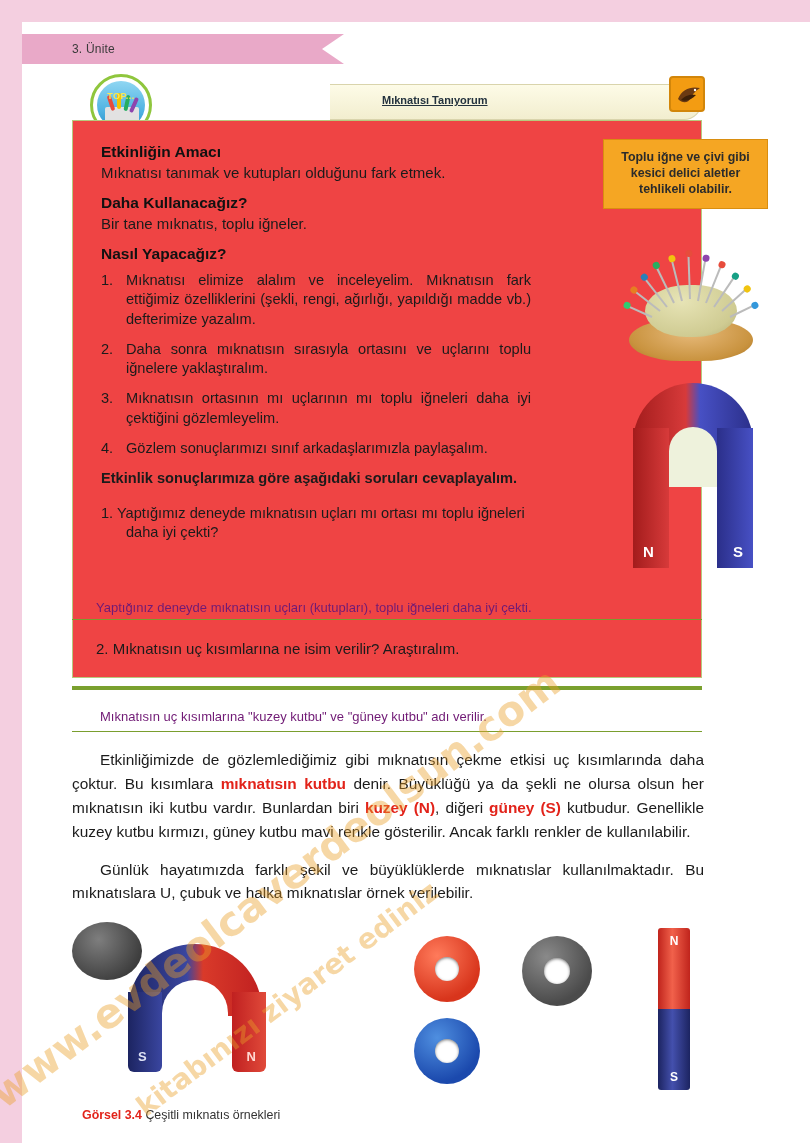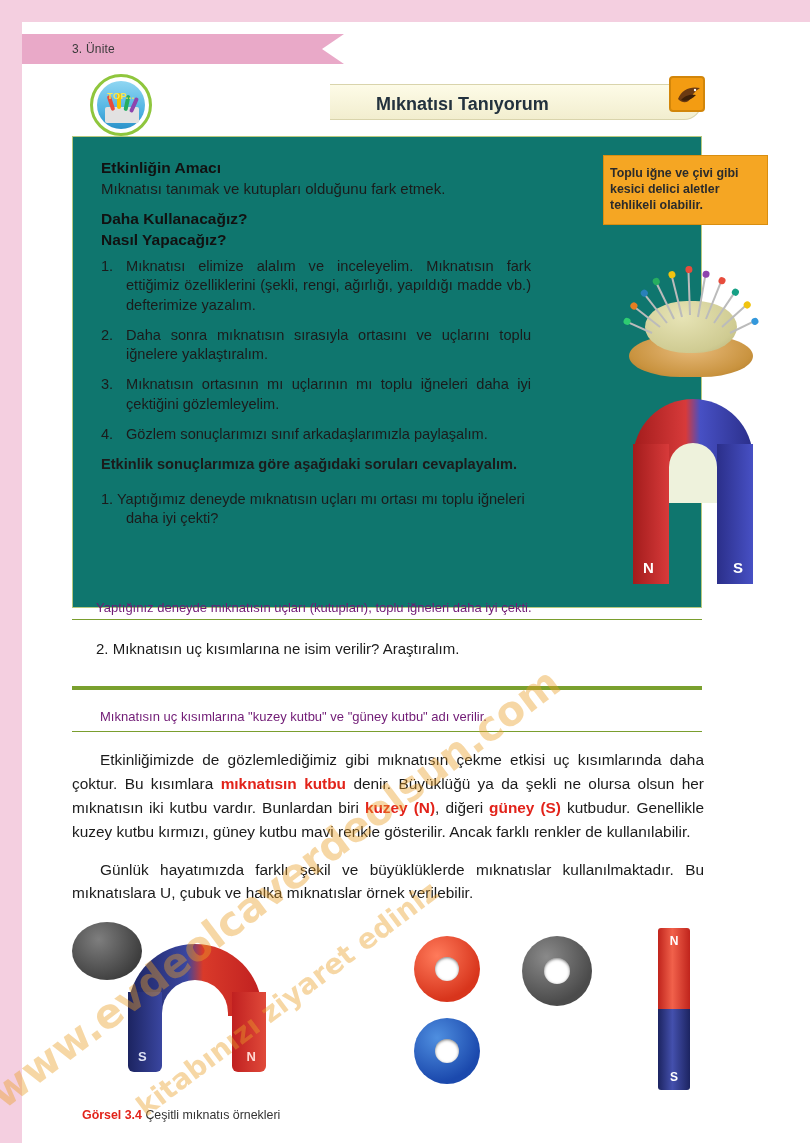--- a/index.html
+++ b/index.html
@@ -68,22 +68,22 @@
     position:absolute; right:14px; top:8px;
     color:#fff; font-weight:bold; font-size:16px;
   }
   #act-cream {
     position:absolute; left:258px; top:0; width:372px; height:36px;
     background:linear-gradient(180deg,#fdfbe7 0%, #f2eecf 100%);
     border:1px solid #d9d4ac; border-left:none;
     border-radius:0 18px 18px 0;
   }
   #act-cream .txt {
-    position:absolute; left:46px; top:9px;
-    font-weight:bold; font-size:18px; color:#23323e;
+    position:absolute; left:52px; top:9px;
+    font-weight:bold; font-size:11px; color:#23323e;text-decoration:underline;
   }
   #act-badge {
     position:absolute; left:90px; top:74px;
     width:62px; height:62px; border-radius:50%;
     background:#ffffff; border:3px solid #8fc63d;
     overflow:hidden;
   }
   #act-badge .inner {
     position:absolute; left:4px; top:4px; right:4px; bottom:4px;
     border-radius:50%;
@@ -107,23 +107,23 @@
 
   
   #bird-icon {
     position:absolute; left:669px; top:76px; width:36px; height:36px;
     background:#f39c12; border:2px solid #d2860a; border-radius:4px;
   }
   #bird-icon svg { position:absolute; left:4px; top:5px; }
 
   
   #activity-panel {
-    position:absolute; left:72px; top:136px;
-    width:630px; height:472px;
-    background:#0f766e;
+    position:absolute; left:72px; top:120px;
+    width:630px; height:558px;
+    background:#ef4444;
     border:1px solid #b7c97e;
   }
   #panel-left { position:absolute; left:28px; top:22px; width:430px; }
 
   .h-bold { font-weight:bold; font-size:15.5px; color:#111; margin:0 0 3px 0; }
   .p-line { font-size:15px; color:#1b1b1b; margin:0 0 13px 0; }
 
   ol.steps { margin:0; padding:0; list-style:none; }
   ol.steps li {
     position:relative; padding-left:25px; margin-bottom:11px;
@@ -131,21 +131,21 @@
   }
   ol.steps li .num {
     position:absolute; left:0; top:0; font-size:14.6px;
   }
   .q-bold { font-weight:bold; font-size:14.6px; line-height:1.3; margin:8px 0 8px 0; }
 
   
   #warn-box {
     position:absolute; left:530px; top:18px; width:165px; height:70px;
     background:#f5a623; border:1px solid #d98e10;
-    text-align:left;
+    text-align:center;
     display:flex; align-items:center; justify-content:center;
     padding:4px 6px;
   }
   #warn-box .t { font-size:12.4px; font-weight:bold; color:#2b2b2b; line-height:1.28; }
 
   
   #pincushion { position:absolute; left:538px; top:100px; width:160px; height:140px; }
   #pincushion .base {
     position:absolute; left:18px; bottom:0; width:124px; height:42px;
     background:radial-gradient(ellipse at 50% 30%, #e8bb7c 0%, #c9933f 70%, #a87524 100%);
@@ -308,20 +308,21 @@
     </svg>
   </div>
 
   <div id="activity-panel">
 
     <div id="panel-left">
       <div class="h-bold">Etkinliğin Amacı</div>
       <div class="p-line">Mıknatısı tanımak ve kutupları olduğunu fark etmek.</div>
 
       <div class="h-bold">Daha Kullanacağız?</div>
+      <div class="p-line">Bir tane mıknatıs, toplu iğneler.</div>
 
       <div class="h-bold" style="margin-bottom:8px;">Nasıl Yapacağız?</div>
 
       <ol class="steps">
         <li>
           <span class="num">1.</span>
           <span>Mıknatısı elimize alalım ve inceleyelim. Mıknatısın fark ettiğimiz özelliklerini (şekli, rengi, ağırlığı, yapıldığı madde vb.) defterimize yazalım.</span>
         </li>
         <li>
           <span class="num">2.</span>

